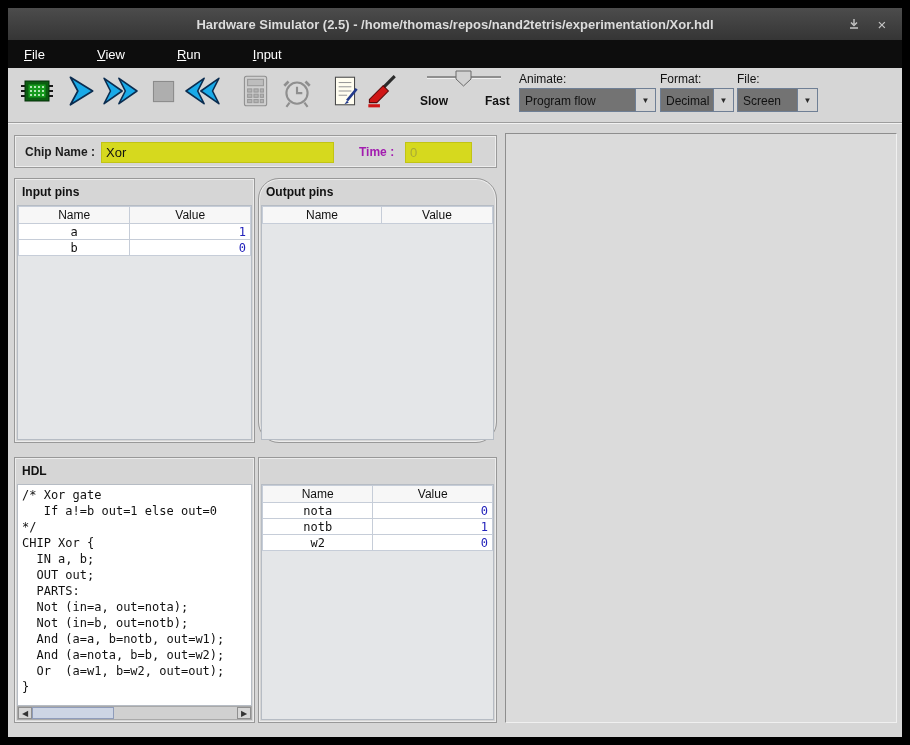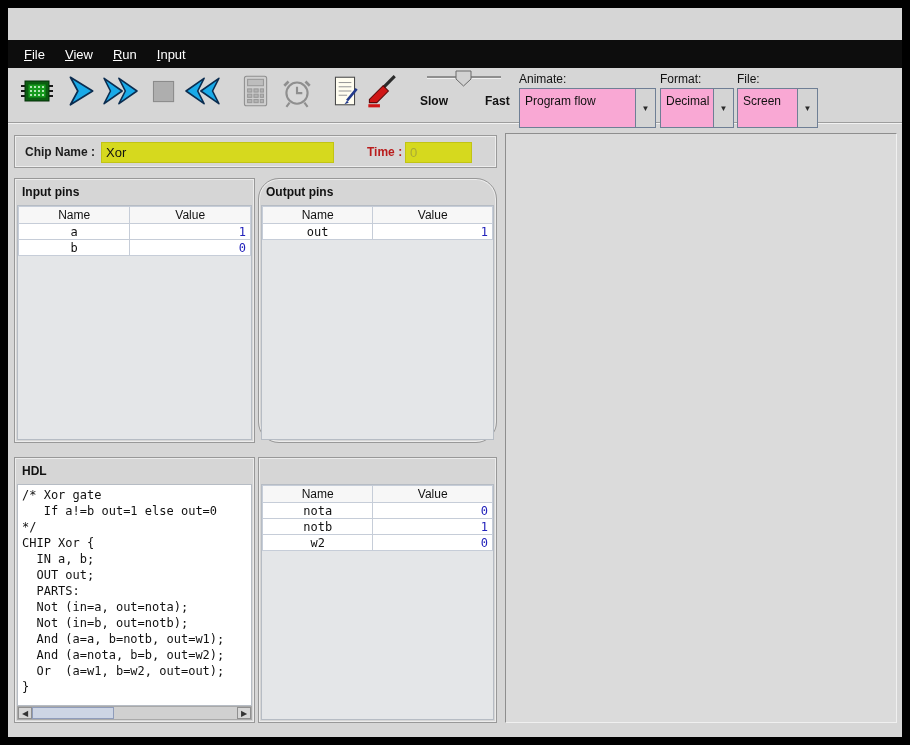--- a/index.html
+++ b/index.html
@@ -12,48 +12,48 @@
   .titlebar { position:absolute; left:0; top:0; width:894px; height:32px;
               background:linear-gradient(#4c4c4c,#353535); display:flex; align-items:center; }
   .title { flex:1; text-align:center; color:#dcdcdc; font-weight:bold; font-size:13px; }
   .tb-btn { position:absolute; top:7px; width:20px; height:18px; display:flex; align-items:center;
             justify-content:center; color:#c6c6c6; font-size:15px; cursor:default; }
   .tb-min { right:38px; }
   .tb-close { right:10px; }
 
   
   .menubar { position:absolute; left:0; top:32px; width:894px; height:28px; background:#0d0d0d;
-             display:flex; align-items:center; padding-left:6px; }
+             display:flex; align-items:center; padding-left:6px;gap:32px; }
   .menu-item { display:inline-block; color:#ffffff; font-size:13px; padding:5px 10px; }
   .menu-item::first-letter { text-decoration:underline; }
 
   
   .toolbar { position:absolute; left:0; top:60px; width:894px; height:54px; background:#d6d6d6; }
   .toolbar-sep { position:absolute; left:0; top:114px; width:894px; height:2px;
                  border-top:1px solid #9d9d9d; border-bottom:1px solid #f2f2f2; }
   .tool { position:absolute; top:64px; width:38px; height:38px; background:transparent; border:none;
           display:flex; align-items:center; justify-content:center; padding:0; }
 
   .slider-track { position:absolute; height:0; border-top:2px solid #8f8f8f; border-bottom:1px solid #f0f0f0; }
   .slider-label { position:absolute; font-size:12px; font-weight:bold; color:#111; }
 
   .combo-label { position:absolute; font-size:12px; color:#111; }
-  .combo { position:absolute; height:40px; background:#f9a8d4; border:1px solid #6f7f95; display:flex; }
+  .combo { position:absolute; height:24px; background:#737373; border:1px solid #6f7f95; display:flex; }
   .combo-text { flex:1; font-size:12px; color:#111; padding:5px 5px 0 5px; white-space:nowrap; overflow:hidden; }
   .combo-btn { width:20px; background:#d4d4d4; border-left:1px solid #6f7f95; display:flex;
                align-items:center; justify-content:center; font-size:8px; color:#2b2b2b; }
 
   
   .chipbar { position:absolute; left:6px; top:127px; width:483px; height:33px;
              border:1px solid #9a9a9a; box-shadow:inset 0 0 0 1px #ededed; }
   .chip-label { position:absolute; left:10px; top:9px; font-size:12px; font-weight:bold; color:#1c1c1c; }
   .chip-field { position:absolute; top:6px; height:21px; background:#d6d91e; border:1px solid #c2c414;
                 font-size:13px; font-family:"Liberation Sans",sans-serif; color:#111; padding:0 4px; }
   .chip-name-field { left:86px; width:233px; }
-  .time-label { position:absolute; left:352px; top:9px; font-size:12px; font-weight:bold; color:#b91c1c; }
+  .time-label { position:absolute; left:344px; top:9px; font-size:12px; font-weight:bold; color:#a21caf; }
   .time-field { left:390px; width:67px; color:#a9ab35; }
 
   
   .panel { position:absolute; background:#d6d6d6; border:1px solid #989898; box-shadow:inset 0 0 0 1px #ececec; }
   .panel-title { height:26px; padding:6px 7px 0 7px; font-size:12px; font-weight:bold; color:#111; }
   .pins-wrap { position:absolute; left:2px; right:2px; top:26px; bottom:2px;
                background:#e4e6e8; border:1px solid #b6bcc4; overflow:hidden; }
   table.pins { width:100%; border-collapse:collapse; }
   table.pins th { background:#f7f7f7; font-size:12px; font-weight:normal; color:#111;
                   border:1px solid #c6cdd8; height:17px; }
@@ -79,20 +79,31 @@
 
   
   .screen { position:absolute; left:497px; top:125px; width:392px; height:590px; background:#dbdbdb;
             border:1px solid; border-color:#8e8e8e #f0f0f0 #f0f0f0 #8e8e8e; }
 </style>
 </head>
 <body>
 
 <div class="window">
 
+  <div class="titlebar">
+    <div class="title">Hardware Simulator (2.5) - /home/thomas/repos/nand2tetris/experimentation/Xor.hdl</div>
+    <div class="tb-btn tb-min">
+      <svg width="12" height="12" viewBox="0 0 12 12">
+        <path d="M6 1 v5 M3 4.5 L6 7.5 L9 4.5 M2 10 h8" stroke="#c6c6c6" stroke-width="1.4" fill="none"></path>
+      </svg>
+    </div>
+    <div class="tb-btn tb-close">
+      <span>×</span>
+    </div>
+  </div>
 
   <div class="menubar">
     <div class="menu-item">File</div>
     <div class="menu-item">View</div>
     <div class="menu-item">Run</div>
     <div class="menu-item">Input</div>
   </div>
 
   <div class="toolbar"></div>
   <div class="toolbar-sep"></div>
@@ -265,24 +276,20 @@
 
   <div class="panel" style="left:250px; top:170px; width:239px; height:265px;border-radius:21px;">
     <div class="panel-title">Output pins</div>
     <div class="pins-wrap">
       <table class="pins">
         <tbody>
             <tr>
           <th>Name</th>
           <th>Value</th>
         </tr>
-        <tr>
-          <td class="pin-name">out</td>
-          <td class="pin-value">1</td>
-        </tr>
       </tbody>
         </table>
     </div>
   </div>
 
   <div class="panel" style="left:6px; top:449px; width:241px; height:266px;">
     <div class="panel-title">HDL</div>
     <div class="hdl-wrap">
       <div class="hdl-code">/* Xor gate
    If a!=b out=1 else out=0

